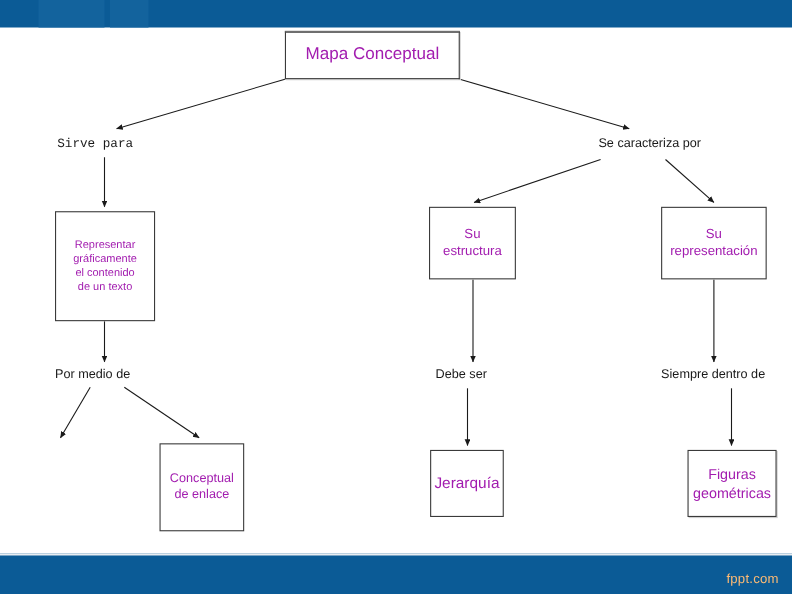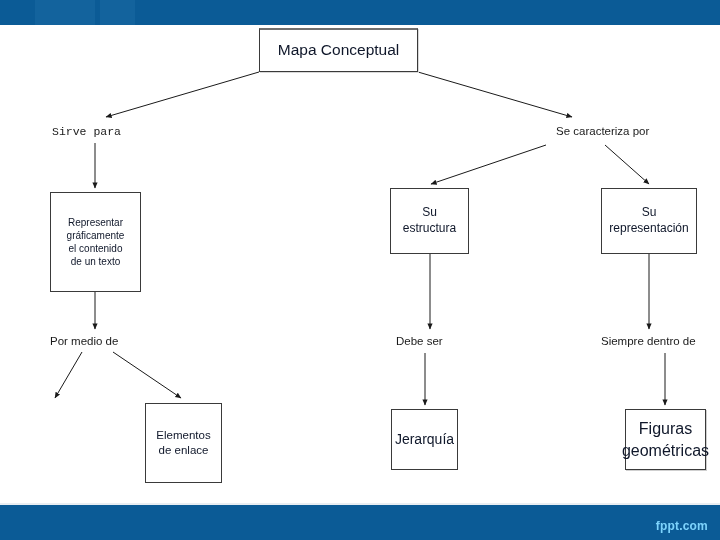--- a/index.html
+++ b/index.html
@@ -36,24 +36,23 @@
     top: 0;
     height: 25px;
     background: #13639d;
   }
   .stripe-a { left: 35px;  width: 60px; }
   .stripe-b { left: 100px; width: 35px; }
   .watermark {
     position: absolute;
     right: 12px;
     top: 14px;
-    color: #7dd3fc;
+    color: #fdba74;
     font-size: 12px;
     letter-spacing: .2px;
-    font-weight: bold;
   }
 
   
   .canvas {
     position: absolute;
     left: 0;
     top: 25px;
     width: 720px;
     height: 478px;
   }
@@ -66,21 +65,21 @@
   
   .node {
     position: absolute;
     box-sizing: border-box;
     border: 1px solid #3a3a3a;
     background: #ffffff;
     display: flex;
     align-items: center;
     justify-content: center;
     text-align: center;
-    color: #0f172a;
+    color: #a21caf;
     line-height: 1.32;
     padding: 2px 4px;
     white-space: pre-line;
   }
   .node.root {
     left: 259px;
     top: 3px;
     width: 159px;
     height: 44px;
     font-size: 15.5px;
@@ -127,33 +126,33 @@
     top: 384px;
     width: 67px;
     height: 61px;
     font-size: 14px;
   }
   .node.figuras {
     left: 625px;
     top: 384px;
     width: 81px;
     height: 61px;
-    font-size: 16px;
+    font-size: 13px;
     box-shadow: 1px 1px 0 #cfcfcf;
   }
 
   
   .conn-label {
     position: absolute;
     color: #1a1a1a;
     font-size: 11.5px;
     white-space: nowrap;
   }
   .lbl-sirve        { left: 52px;  top: 100px; font-family: Liberation Mono, monospace; }
-  .lbl-caracteriza  { left: 556px; top: 100px; }
+  .lbl-caracteriza  { left: 544px; top: 100px; }
   .lbl-pormedio     { left: 50px;  top: 310px; }
   .lbl-debeser      { left: 396px; top: 310px; }
   .lbl-siempre      { left: 601px; top: 310px; }
 </style>
 </head>
 <body>
 
 <div id="slide">
 
   <div class="bar bar-top">
@@ -206,21 +205,21 @@
     <div class="conn-label lbl-siempre">Siempre dentro de</div>
 
     <div class="node represent">Representar
 gráficamente
 el contenido
 de un texto</div>
     <div class="node estructura">Su
 estructura</div>
     <div class="node representacion">Su
 representación</div>
-    <div class="node enlace">Elementos
+    <div class="node enlace">Conceptual
 de enlace</div>
     <div class="node jerarquia">Jerarquía</div>
     <div class="node figuras">Figuras
 geométricas</div>
 
   </div>
 
   <div class="bar bar-bottom">
     <div class="watermark">fppt.com</div>
   </div>

